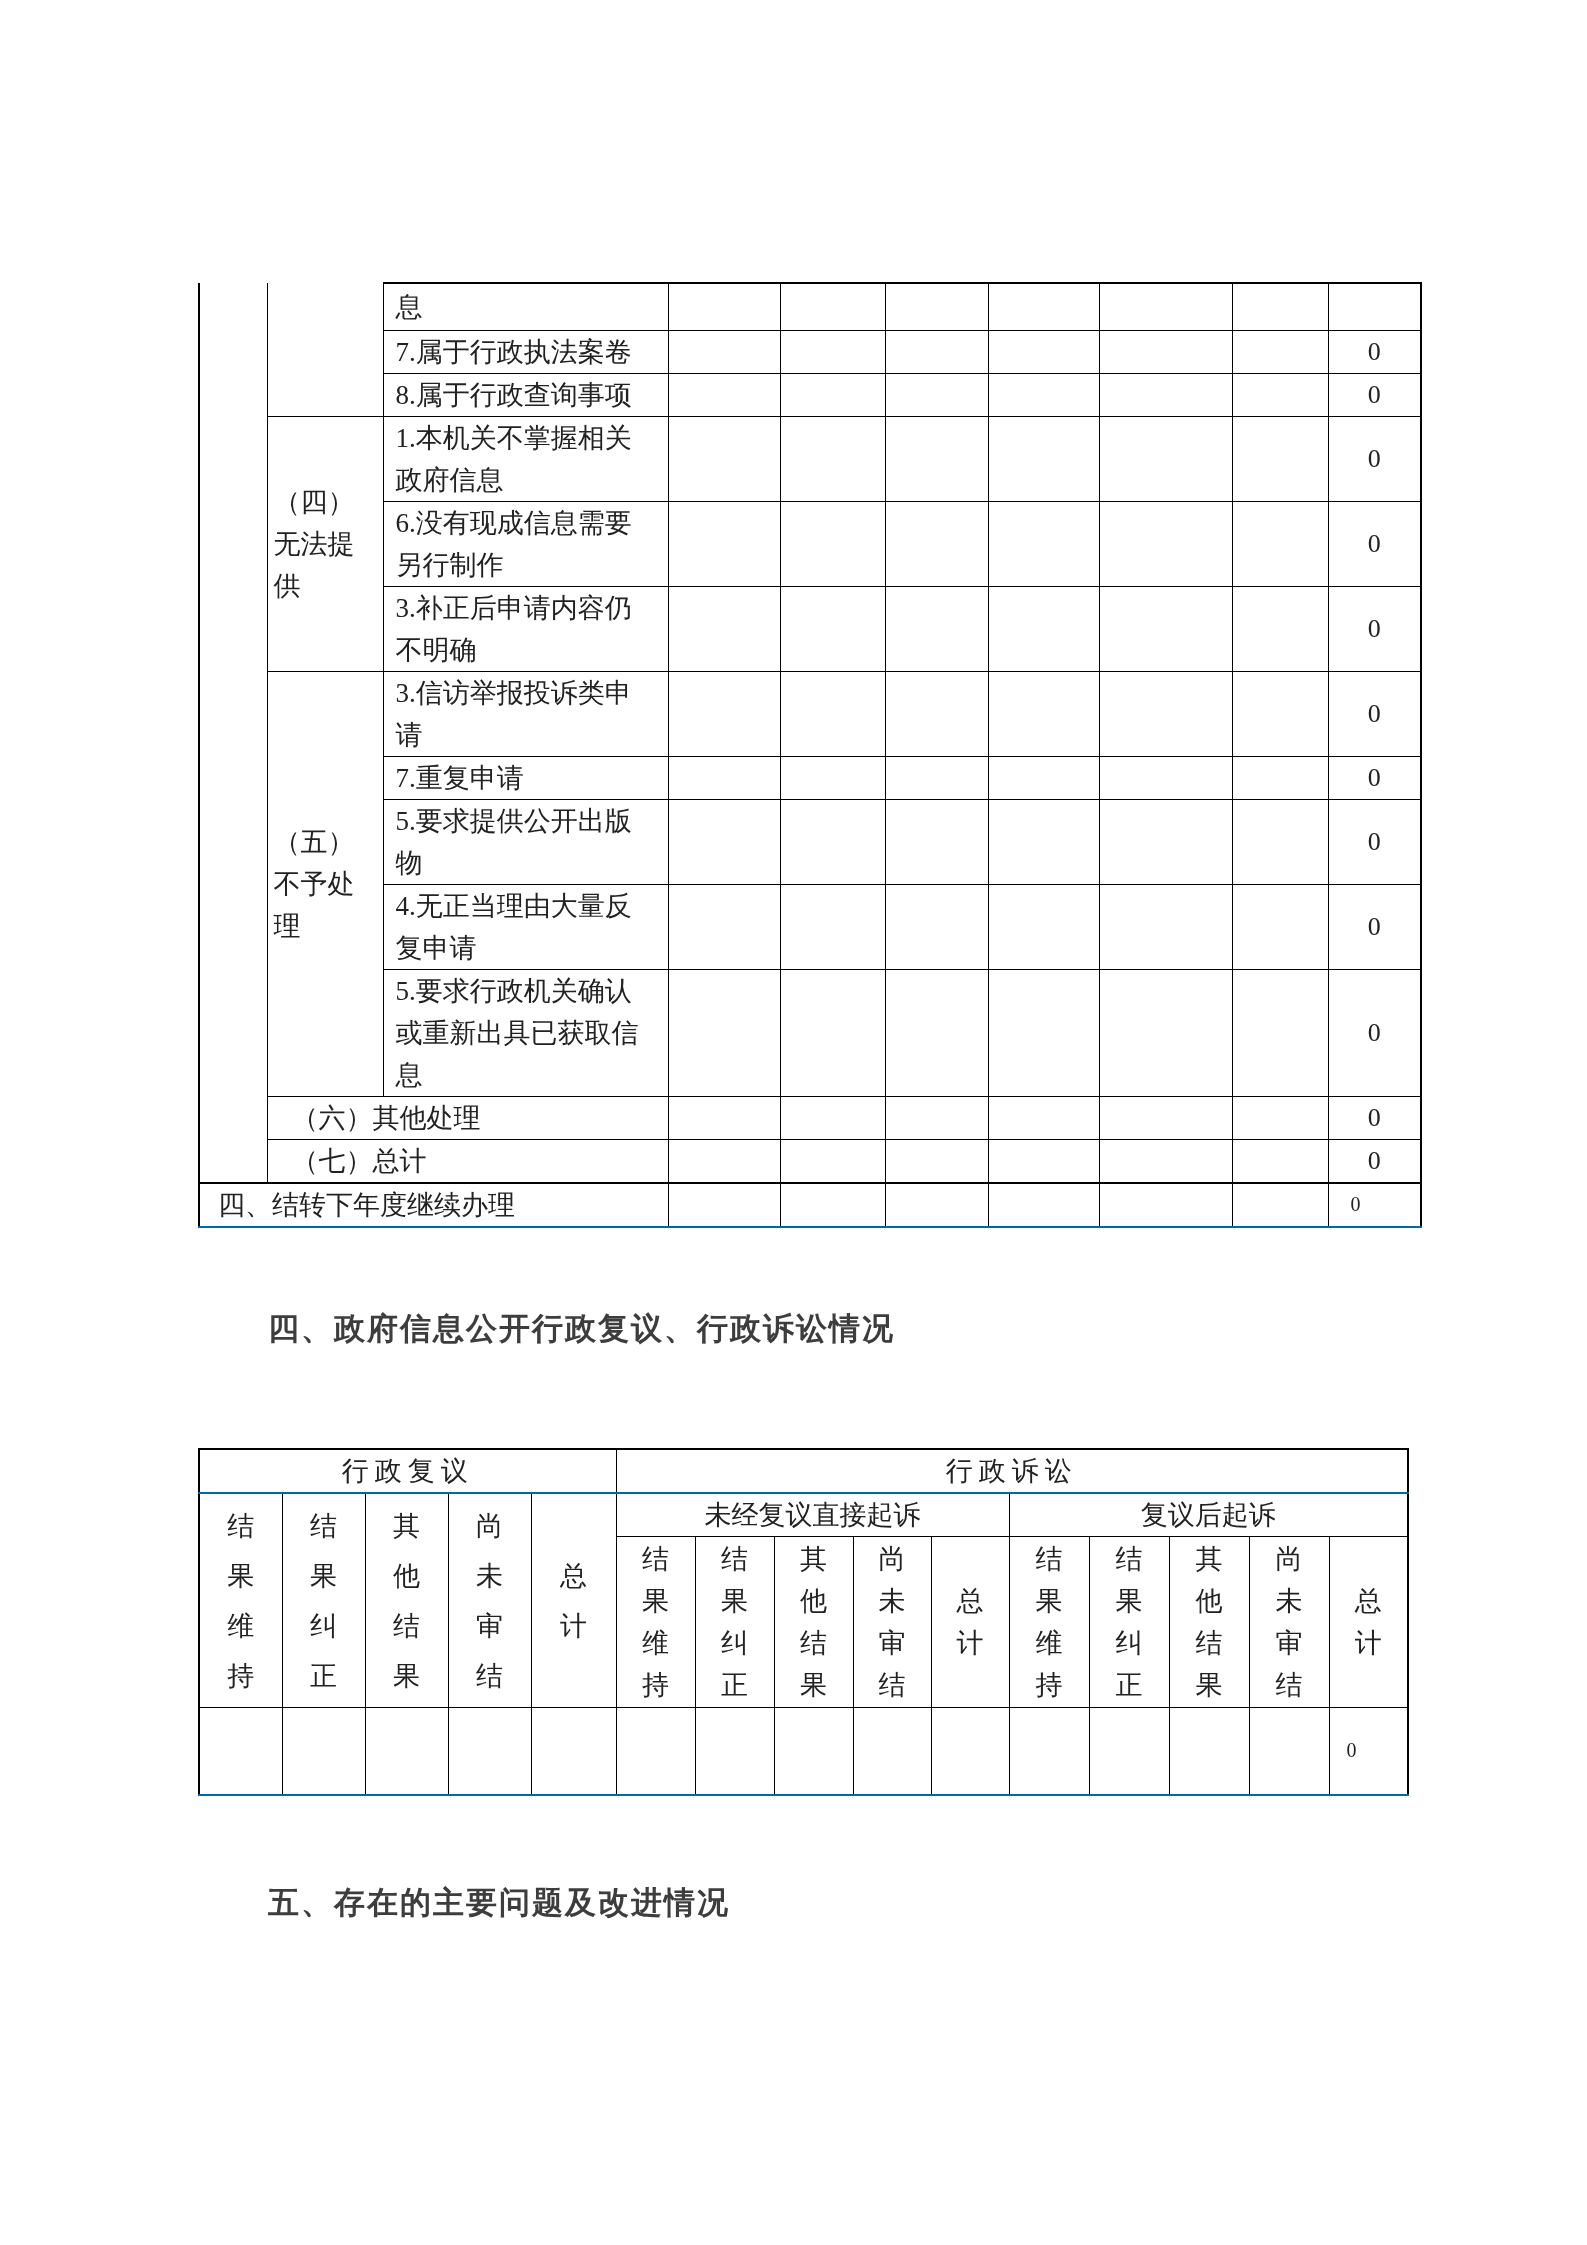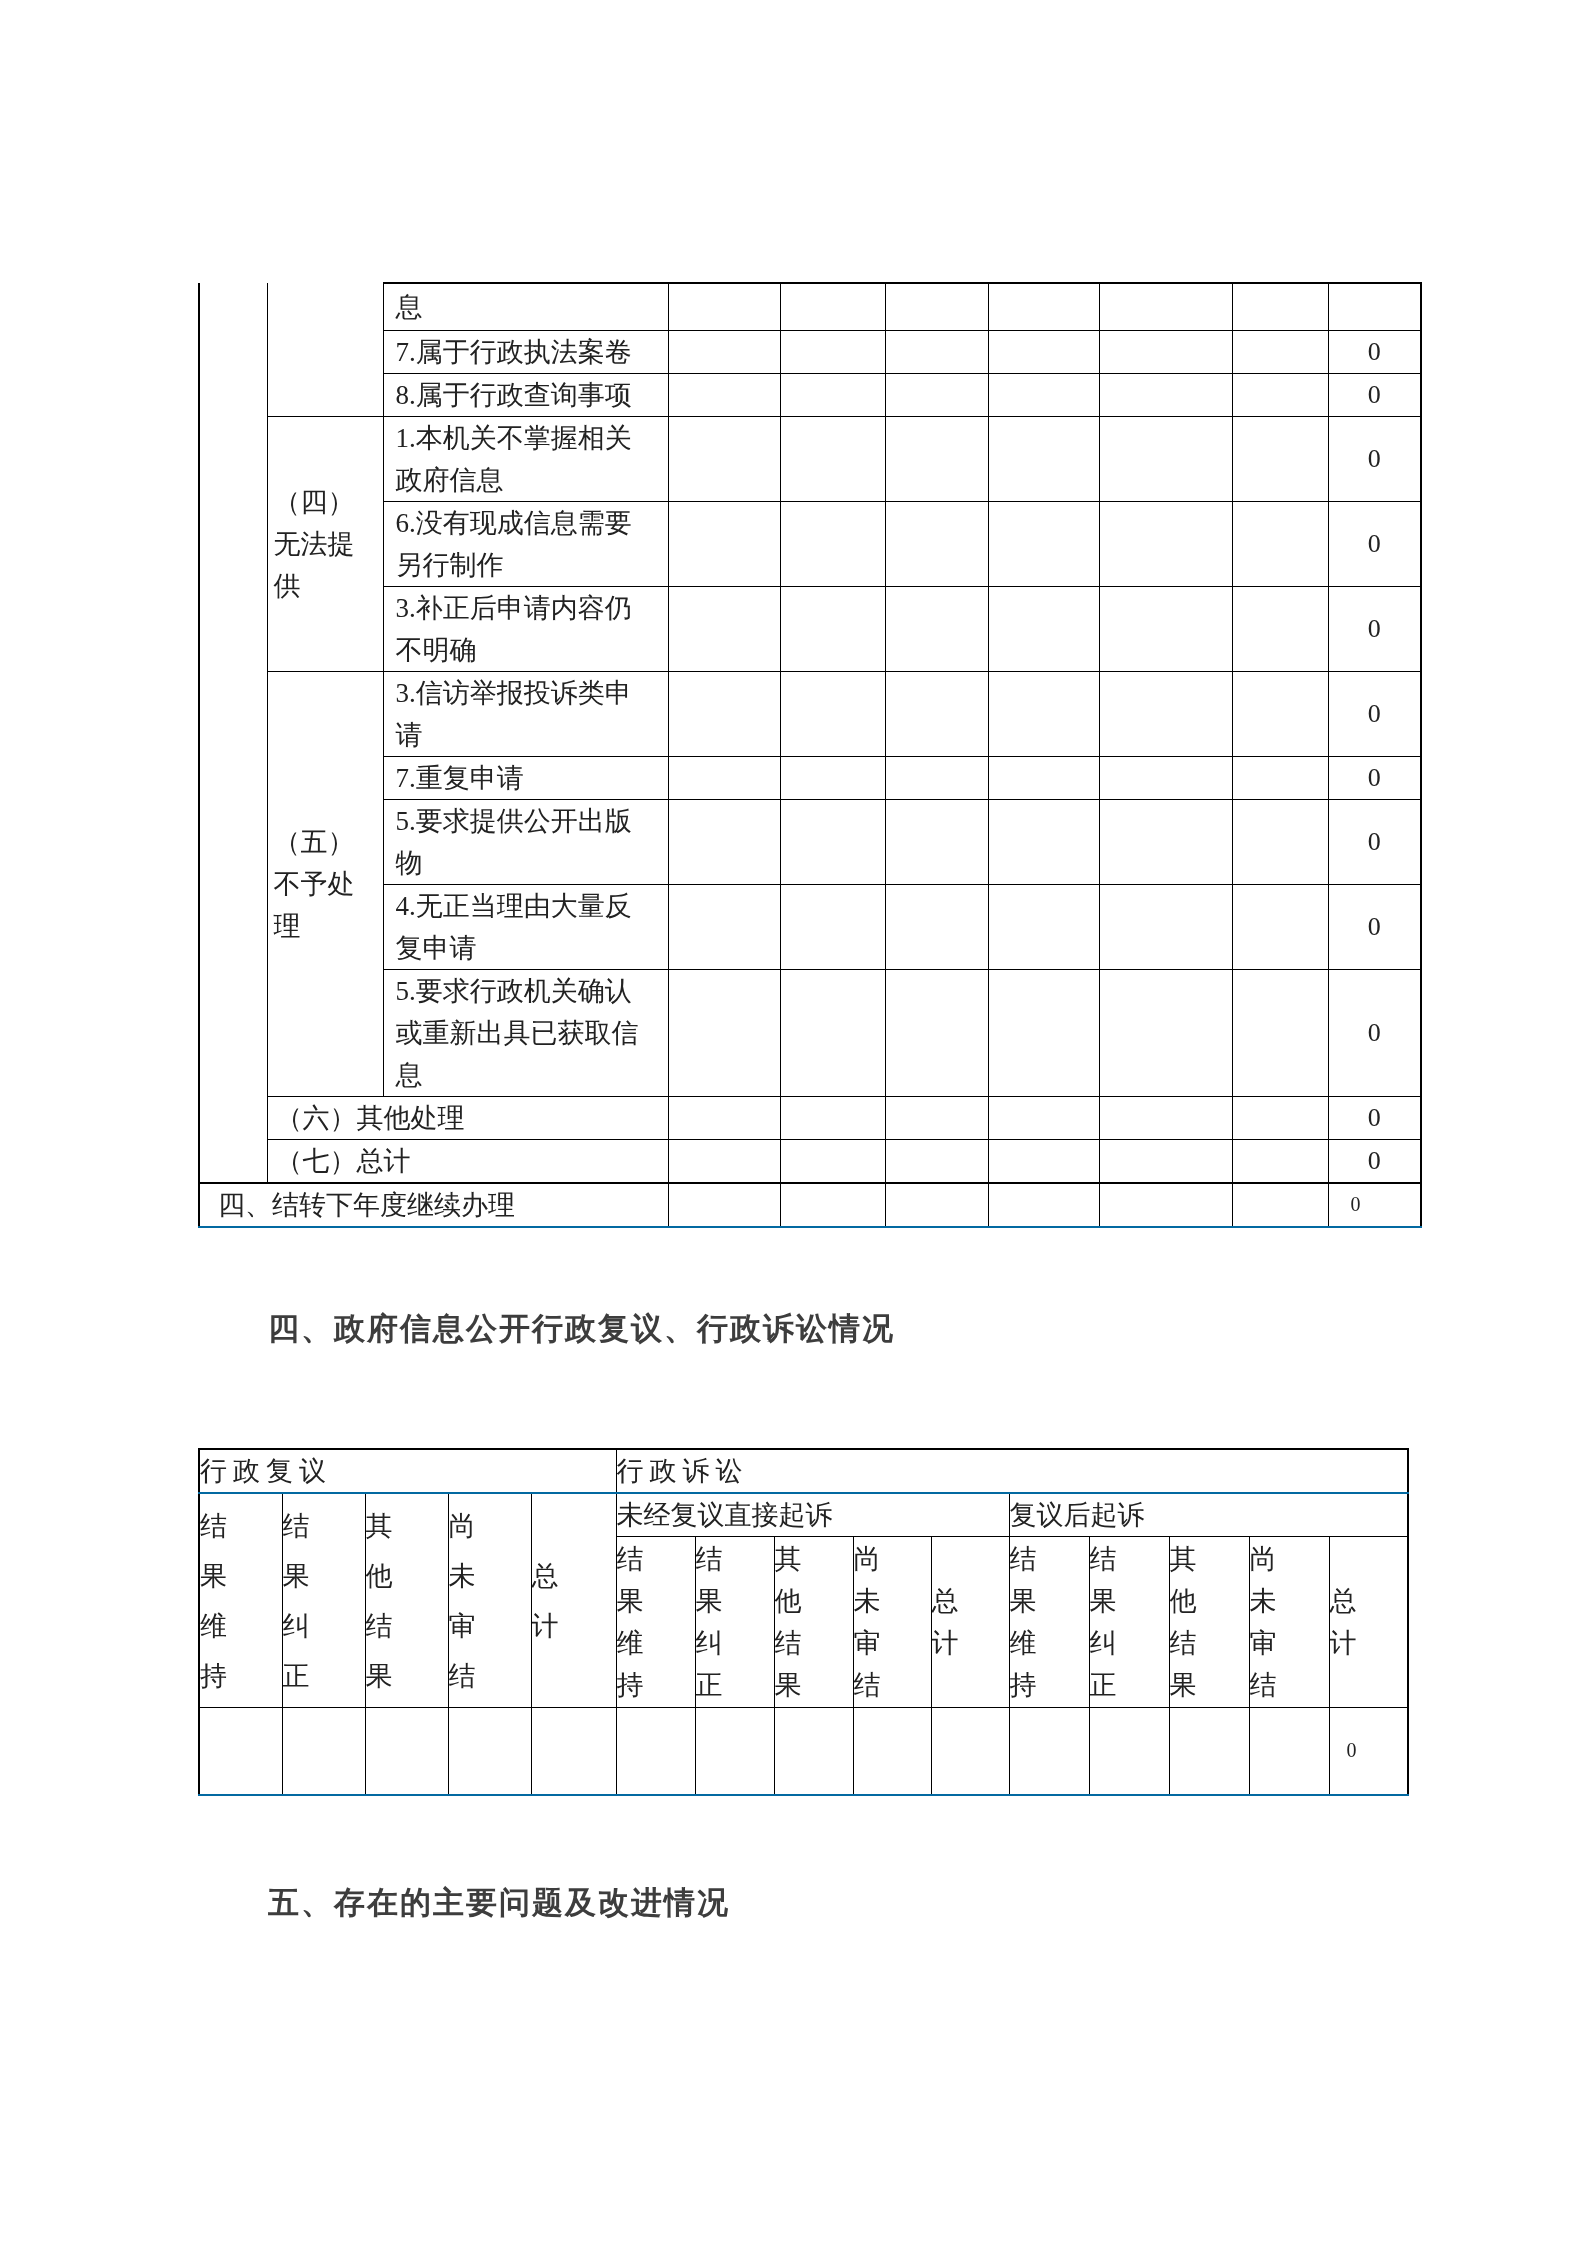--- a/index.html
+++ b/index.html
@@ -10,31 +10,31 @@
   }
   .abs{position:absolute;}
   table{border-collapse:collapse;table-layout:fixed;}
   td{
     border:1px solid #000;padding:0;vertical-align:middle;
     font-size:27px;line-height:42px;overflow:hidden;
   }
   
   .t1 td.desc{padding-left:12px;white-space:pre-line;text-align:left;}
   .t1 td.cat{padding-left:6px;white-space:pre-line;text-align:left;}
-  .t1 td.mlabel{padding-left:8px;text-align:left;}
+  .t1 td.mlabel{padding-left:24px;text-align:left;}
   .t1 td.val{text-align:center;font-size:26px;}
   .t1 td.val-sm{text-align:left;padding-left:22px;font-size:20px;line-height:normal;}
   .t1 td.row14label{padding-left:18px;text-align:left;}
   .noTop{border-top:none;}
   .bL{border-left:2px solid #000;}
   .bR{border-right:2px solid #000;}
   .bT{border-top:2px solid #000;}
   .bB{border-bottom:2px solid #0369a1;}
   
-  .t2 td{white-space:pre-line;}
+  .t2 td{text-align:center;white-space:pre-line;}
   .t2 td.vh{line-height:42px;}
   .t2 td.vh-tall{line-height:50px;}
   .t2 td.grouplbl{letter-spacing:6px;}
   .t2 td.val{text-align:left;padding-left:17px;font-size:20px;line-height:normal;}
   
   .h{
     font-family:"Liberation Sans","DejaVu Sans",sans-serif;
     font-weight:bold;font-size:31px;color:#3d3d3d;letter-spacing:2px;
     white-space:nowrap;
   }

